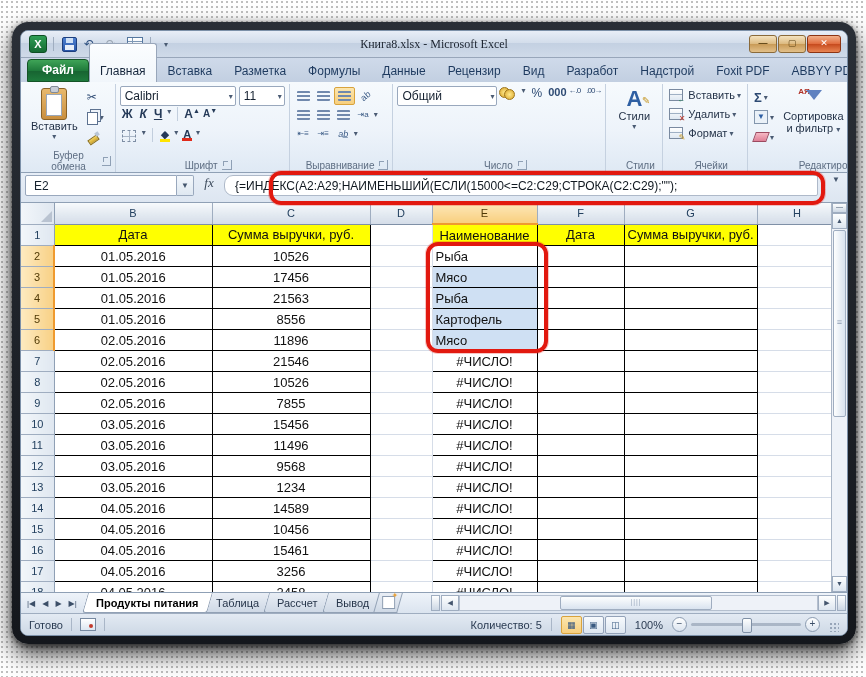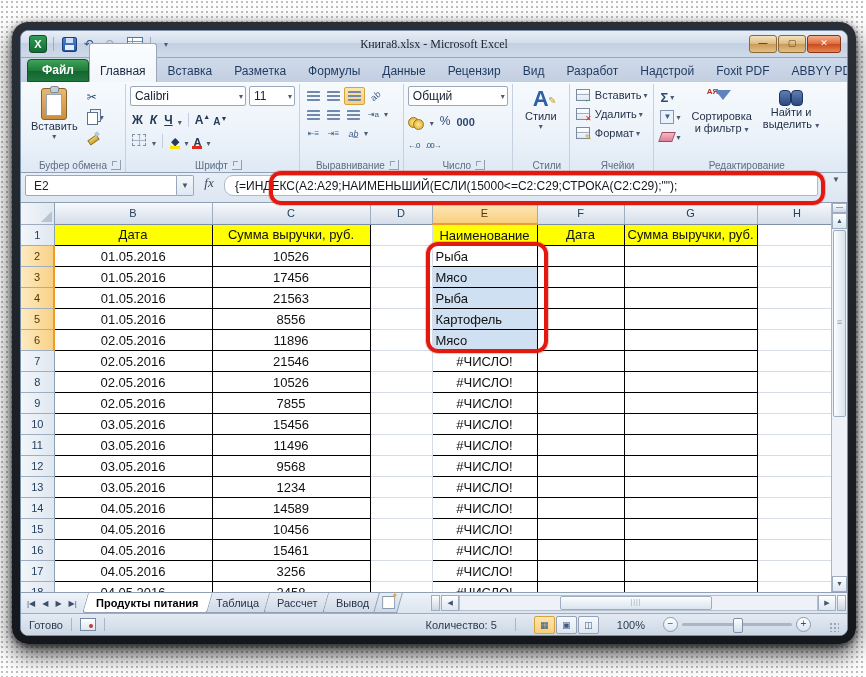--- a/index.html
+++ b/index.html
@@ -72,21 +72,21 @@
   .mini-col{display:flex;flex-direction:column;gap:2px;padding-top:2px;}
   .mini-btn{height:18px;min-width:22px;display:flex;align-items:center;justify-content:flex-start;gap:2px;
     font-size:12px;color:#2d4a73;padding:0 2px;border-radius:2px;}
   .caret{font-size:8px;color:#4a5b73;}
   .copy-ico{position:relative;width:9px;height:11px;border:1px solid #5d7290;background:#fff;box-shadow:3px -3px 0 -1px #eef3f9,3px -3px 0 0 #5d7290;margin-top:3px;}
   .brush-ico{width:12px;height:12px;position:relative;}
   .brush-ico::before{content:"";position:absolute;left:1px;top:6px;width:9px;height:4px;background:linear-gradient(#f5d35a,#caa22e);transform:rotate(-35deg);border:1px solid #8a6d15;}
   .brush-ico::after{content:"";position:absolute;right:0px;top:1px;width:4px;height:4px;background:#b9c6d6;transform:rotate(-35deg);}
   .combo{display:flex;align-items:center;height:18px;background:#fff;border:1px solid #99a8bd;border-radius:2px;font-size:12px;color:#14202f;padding:0 2px 0 4px;}
   .combo .caret{margin-left:auto;padding-left:4px;}
-  .fnt-row{display:flex;gap:3px;align-items:flex-end;height:20px;}
+  .fnt-row{display:flex;gap:3px;align-items:flex-start;height:20px;}
   .tglyph{font-size:12px;font-weight:bold;color:#253a58;padding:0 2px;}
   .tglyph.u{text-decoration:underline;}
   .tglyph.i{font-style:italic;}
   .sizeAZ{font-size:12px;font-weight:bold;color:#253a58;}
   .sizeAZ sup{font-size:7px;}
   .colorbar{position:relative;font-size:11px;font-weight:bold;color:#253a58;padding:0 2px;}
   .colorbar::after{content:"";position:absolute;left:1px;right:1px;bottom:-1px;height:3px;background:var(--bar,#ffe400);}
   .border-ico{width:12px;height:10px;border:1px dashed #7e8ea4;position:relative;}
   .border-ico::before{content:"";position:absolute;left:50%;top:0;bottom:0;width:1px;background:#a9b6c7;}
   .border-ico::after{content:"";position:absolute;top:50%;left:0;right:0;height:1px;background:#a9b6c7;}
@@ -173,21 +173,21 @@
     display:flex;align-items:center;justify-content:center;margin:2px 0;}
   .hs-track{flex:1;background:#eef2f8;border:1px solid #b5c0cf;margin:2px 0;position:relative;}
   .hs-thumb{position:absolute;left:28%;width:42%;top:0;bottom:0;background:linear-gradient(#fdfefe,#d9e3ef);border:1px solid #9fadc0;border-radius:2px;}
   .hs-thumb::after{content:"||||";position:absolute;left:50%;top:1px;transform:translateX(-50%);font-size:7px;color:#9aa9bd;letter-spacing:1px;}
   
   .statusbar{flex:0 0 21px;display:flex;align-items:center;background:linear-gradient(#e3eaf3,#cdd8e5);
     border-top:1px solid #9fadc0;font-size:11px;color:#2a3b52;padding:0 8px;gap:8px;}
   .macro-ico{width:14px;height:11px;border:1px solid #77890_f;border:1px solid #7789a0;background:linear-gradient(#fff,#dce6f1);position:relative;}
   .macro-ico::after{content:"";position:absolute;right:2px;bottom:2px;width:4px;height:4px;border-radius:50%;background:#c23b2e;}
   .sb-sep{width:1px;height:13px;background:#a9b6c7;}
-  .sb-right{margin-left:auto;display:flex;align-items:center;gap:18px;}
+  .sb-right{margin-left:auto;display:flex;align-items:center;gap:9px;}
   .viewbtns{display:flex;gap:1px;}
   .vbtn{width:19px;height:16px;border:1px solid #93a2b8;background:linear-gradient(#f7fafd,#dde6f0);
     display:flex;align-items:center;justify-content:center;font-size:9px;color:#3a5larger0;color:#3a5a80;border-radius:2px;}
   .vbtn.on{background:linear-gradient(#fce6ae,#f7cf7e);border-color:#d9a33c;}
   .zoomslider{display:flex;align-items:center;gap:4px;}
   .zs-btn{width:13px;height:13px;border-radius:50%;border:1px solid #8b9bb0;background:linear-gradient(#fff,#dbe4ef);
     font-size:10px;line-height:11px;text-align:center;color:#3c4f68;}
   .zs-track{width:110px;height:3px;background:#aab6c6;border-radius:2px;position:relative;}
   .zs-notch{position:absolute;left:50%;top:-3px;width:1px;height:9px;background:#8b9bb0;}
   .zs-thumb{position:absolute;left:50%;top:-5px;margin-left:-4px;width:8px;height:13px;background:linear-gradient(#fdfefe,#d3dde9);
@@ -343,21 +343,21 @@
           <span class="caret">▾</span>
         </div>
       </div>
       <div class="rg-label">
             <span>Выравнивание</span>
             <span class="launcher"></span>
           </div>
     </div>
 
     <div class="rgroup">
-      <div class="rg-body" style="flex-direction:column;gap:2px;">
+      <div class="rg-body" style="flex-direction:row;gap:2px;">
         <span class="combo" style="width:92px;">
               <span>Общий</span>
               <span class="caret">▾</span>
             </span>
         <div class="fnt-row" style="gap:6px;">
           <span class="coin-ico"></span>
               <span class="caret">▾</span>
           <span style="font-size:12px;color:#2d4a73;">%</span>
           <span style="font-size:11px;color:#2d4a73;font-weight:bold;">000</span>
         </div>

